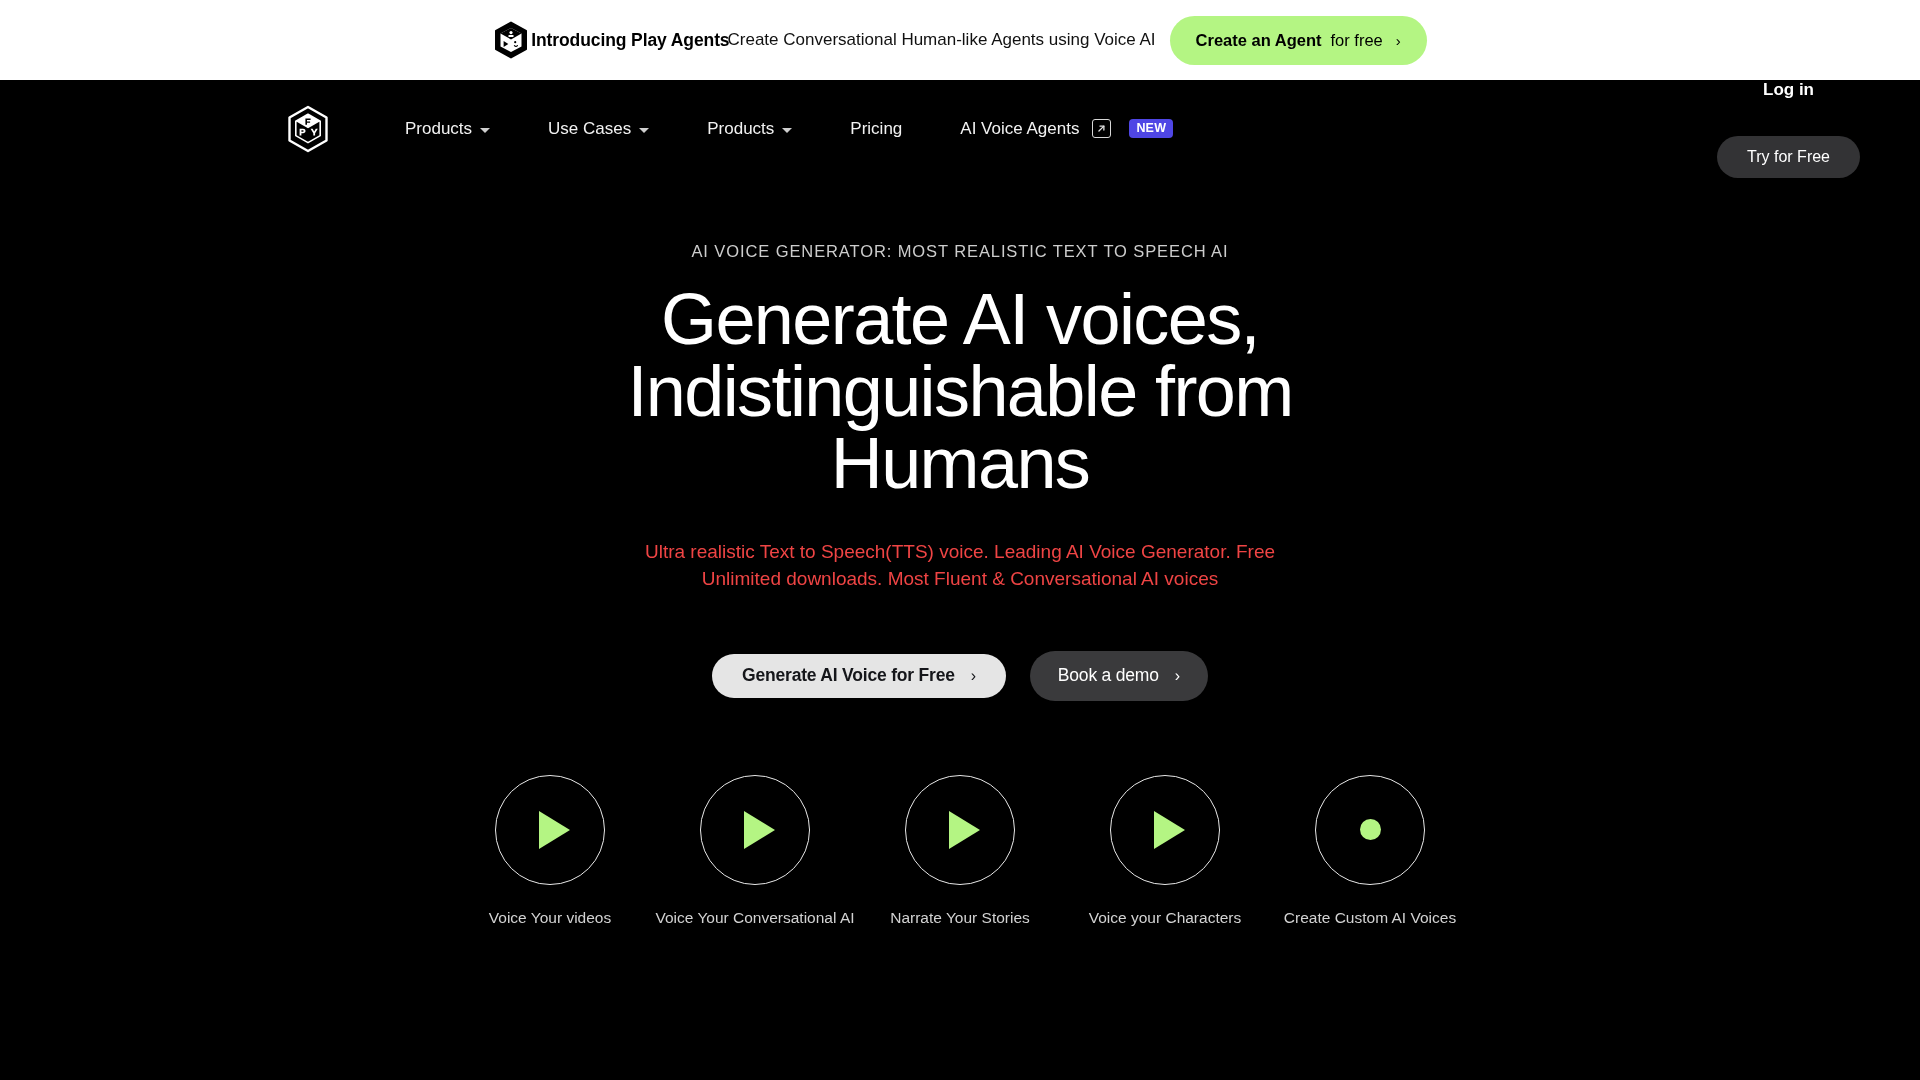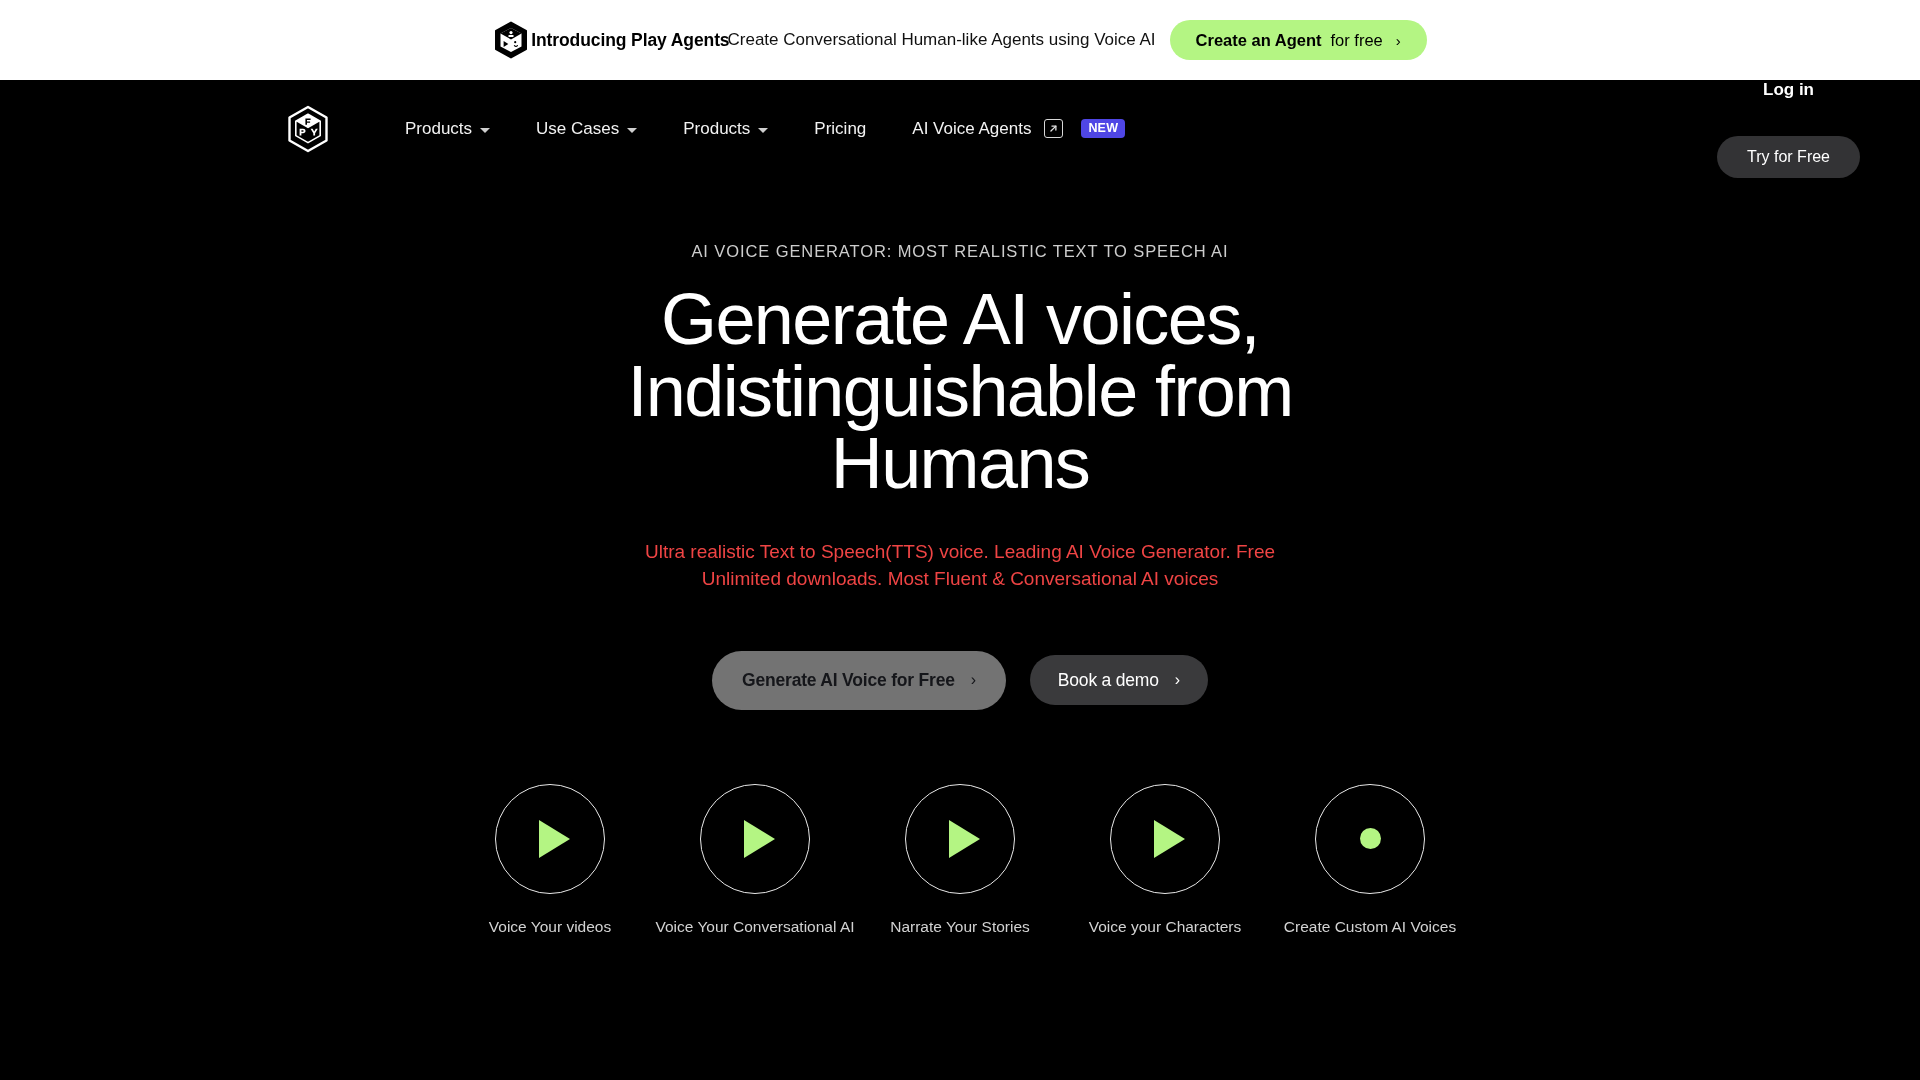--- a/index.html
+++ b/index.html
@@ -48,21 +48,21 @@
     color: #111111;
     white-space: nowrap;
     margin-left: -4px;
   }
 
   .announce-cta {
     margin-left: 12px;
     background: #b4f583;
     border: none;
     border-radius: 999px;
-    height: 40px;
+    height: 49px;
     padding: 0 26px;
     display: inline-flex;
     align-items: center;
     gap: 9px;
     cursor: pointer;
     font-family: inherit;
   }
   .announce-cta .cta-strong {
     font-size: 16.5px;
     font-weight: bold;
@@ -96,21 +96,21 @@
     width: 44px;
     height: 48px;
     flex: 0 0 auto;
     display: block;
     margin-right: 54px;
   }
 
   .nav-links {
     display: flex;
     align-items: flex-start;
-    gap: 4px;
+    gap: 16px;
     list-style: none;
   }
 
   .nav-item {
     display: flex;
     align-items: center;
     gap: 8px;
     color: #f2f2f2;
     font-size: 17px;
     font-weight: 400;
@@ -219,25 +219,25 @@
   
   .cta-row {
     margin-top: 58px;
     display: flex;
     align-items: center;
     justify-content: center;
     gap: 24px;
   }
 
   .btn-primary {
-    background: #737373;
+    background: #e5e5e5;
     color: #15161a;
     border: none;
     border-radius: 999px;
-    height: 59px;
+    height: 44px;
     padding: 0 30px;
     display: inline-flex;
     align-items: center;
     gap: 16px;
     font-size: 17.5px;
     font-weight: bold;
     font-family: inherit;
     cursor: pointer;
     letter-spacing: -0.2px;
     white-space: nowrap;

